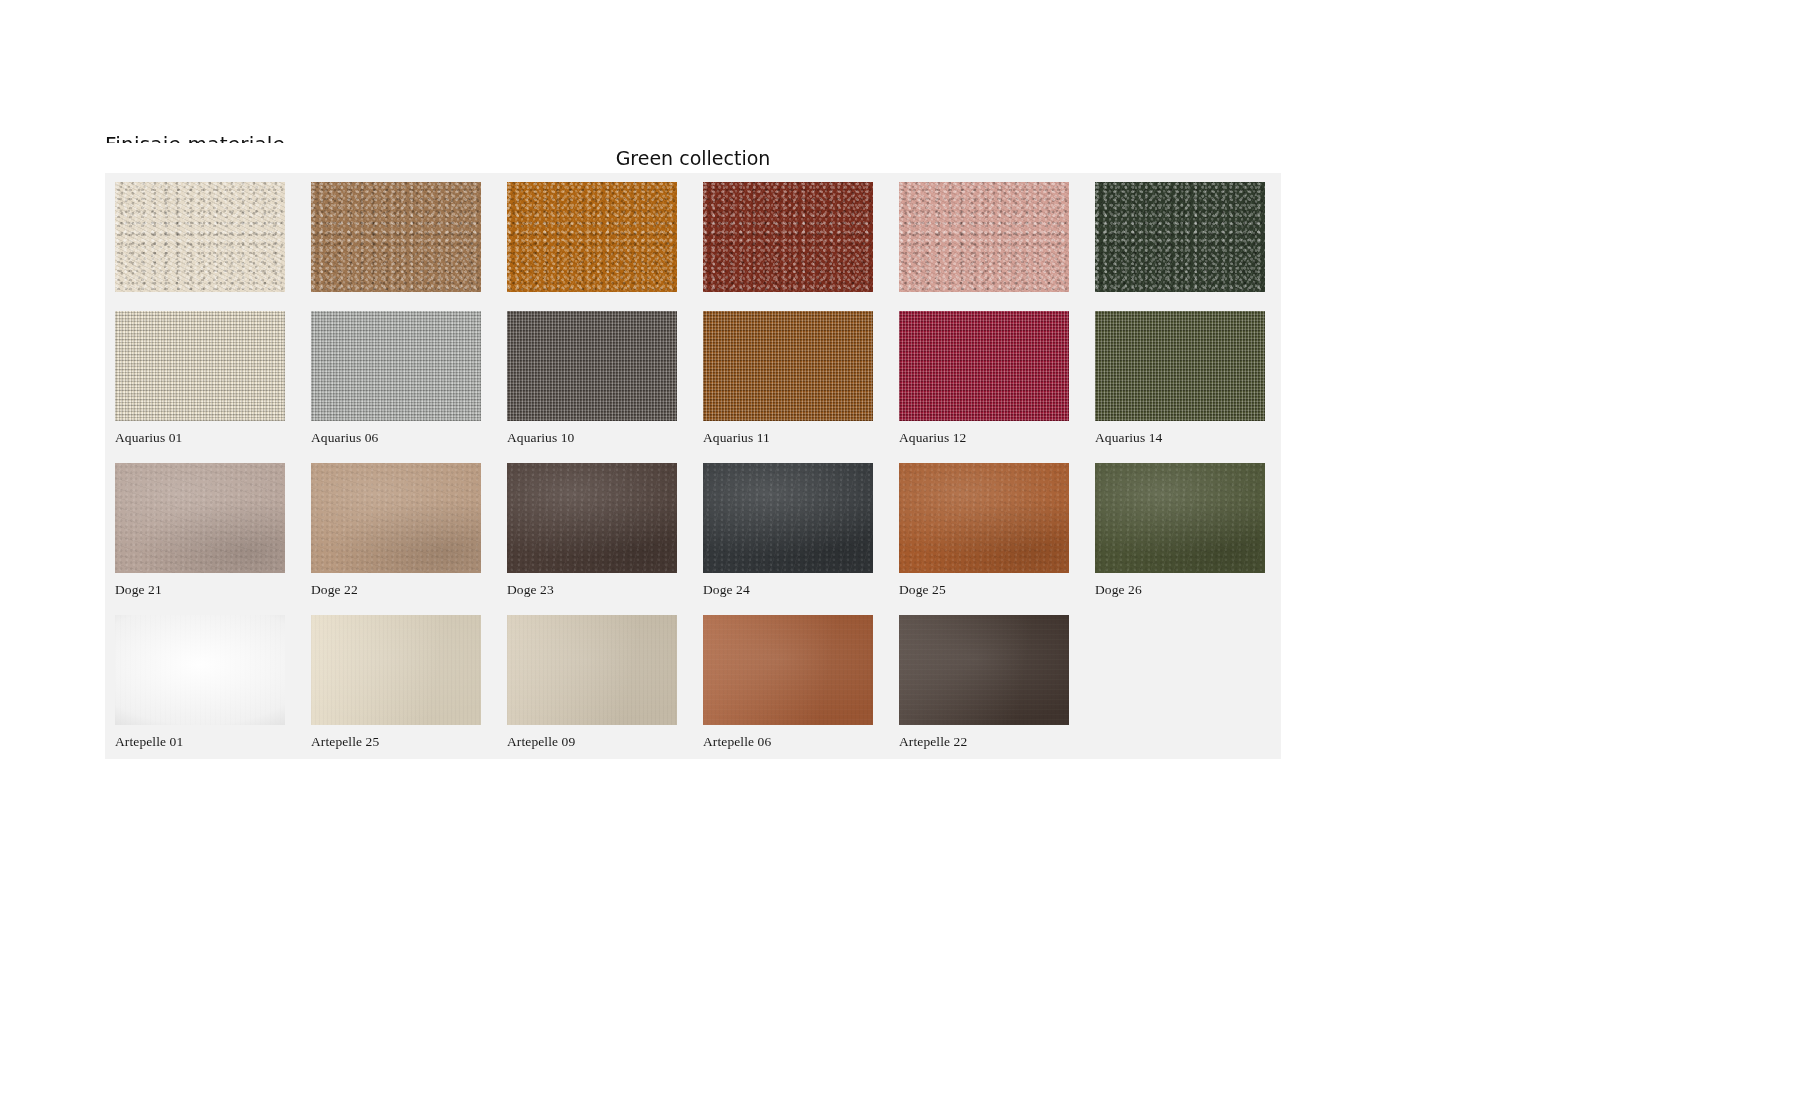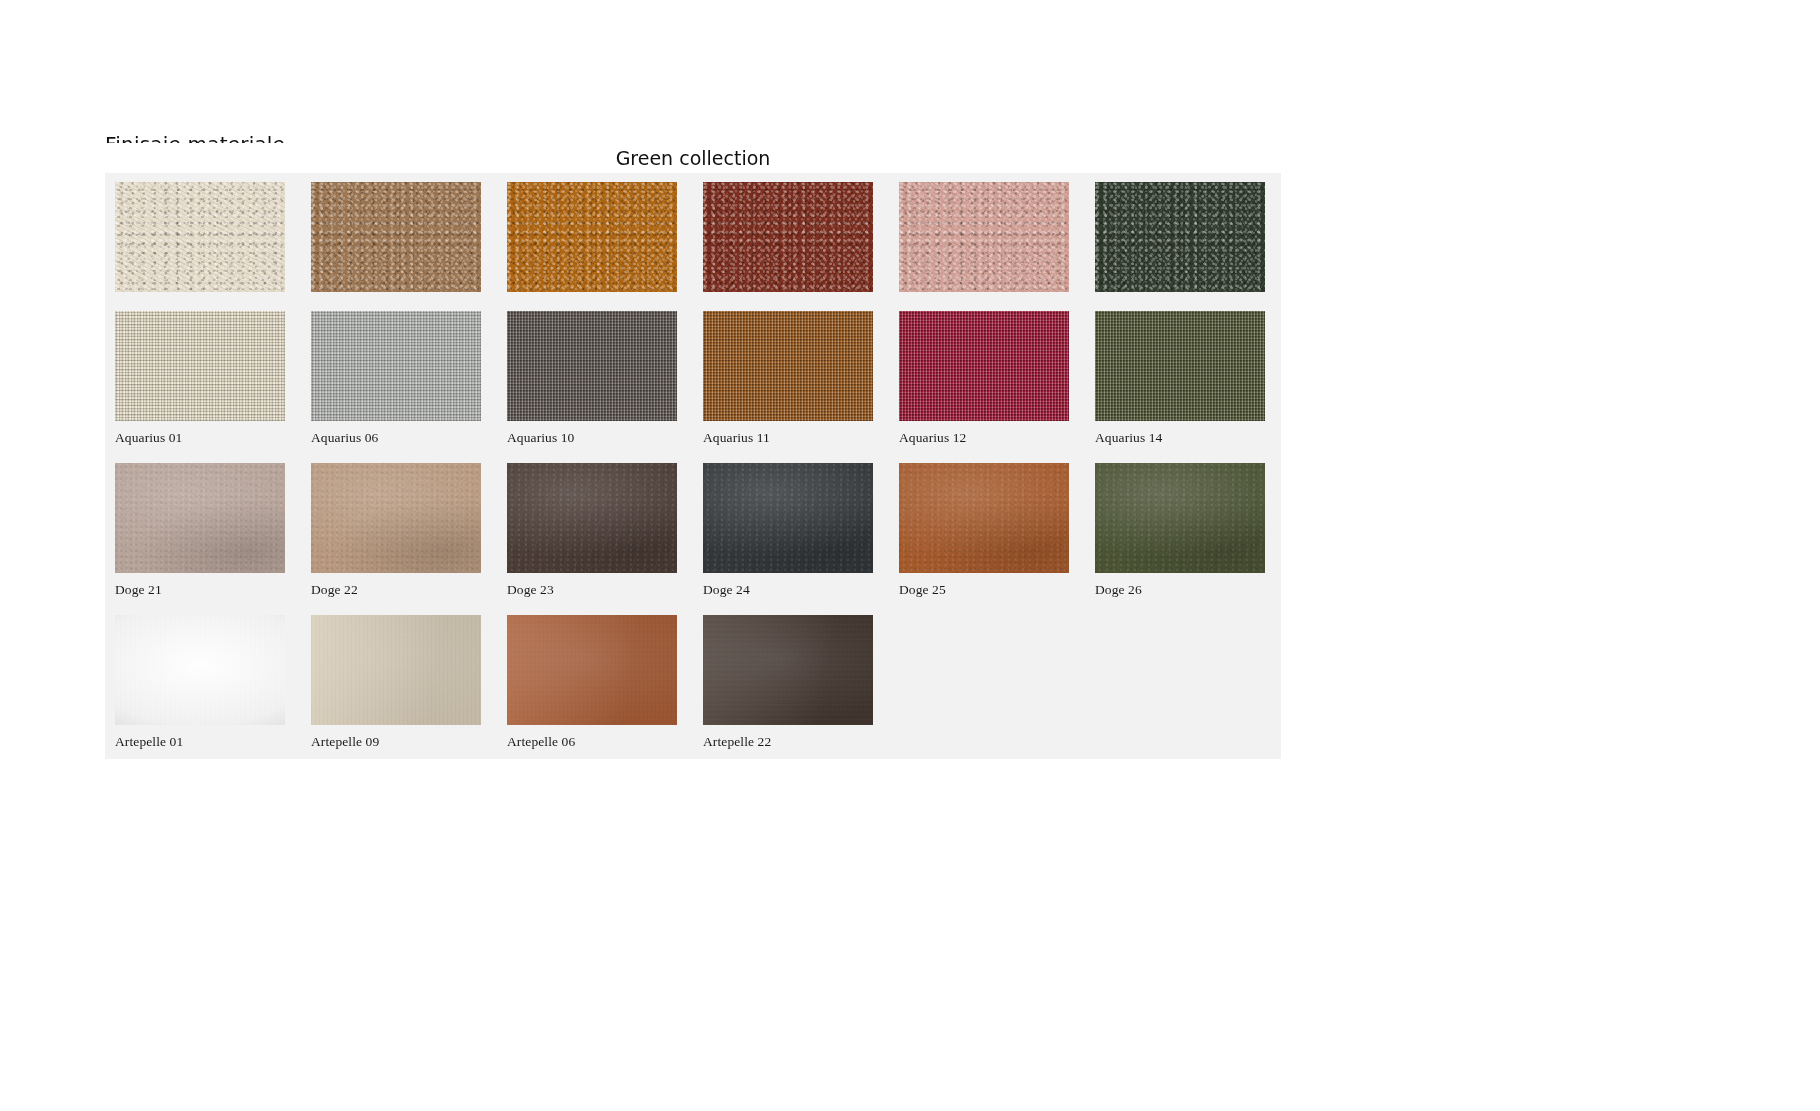--- a/index.html
+++ b/index.html
@@ -314,20 +314,26 @@
       <div class="section" style="top: 606px;">
         <div class="swatch-band">
           <div class="swatch-row">
             <div class="swatch-cell">
               <div class="swatch-chip" style="background-color: rgb(247, 247, 247);">
                 <div class="tex tex-synth pearl"></div>
               </div>
               <div class="swatch-label">Artepelle 01</div>
             </div>
             <div class="swatch-cell">
+              <div class="swatch-chip" style="background-color: rgb(230, 220, 198);">
+                <div class="tex tex-synth"></div>
+              </div>
+              <div class="swatch-label">Artepelle 25</div>
+            </div>
+            <div class="swatch-cell">
               <div class="swatch-chip" style="background-color: rgb(214, 203, 182);">
                 <div class="tex tex-synth"></div>
               </div>
               <div class="swatch-label">Artepelle 09</div>
             </div>
             <div class="swatch-cell">
               <div class="swatch-chip" style="background-color: rgb(168, 93, 55);">
                 <div class="tex tex-synth"></div>
               </div>
               <div class="swatch-label">Artepelle 06</div>

